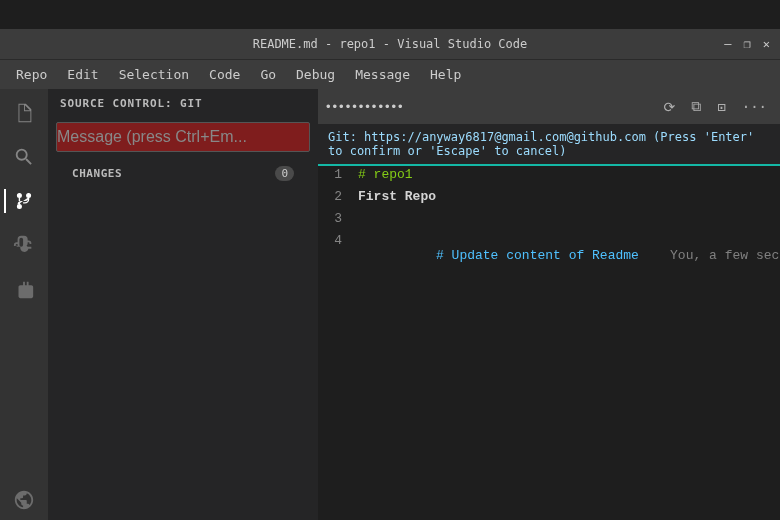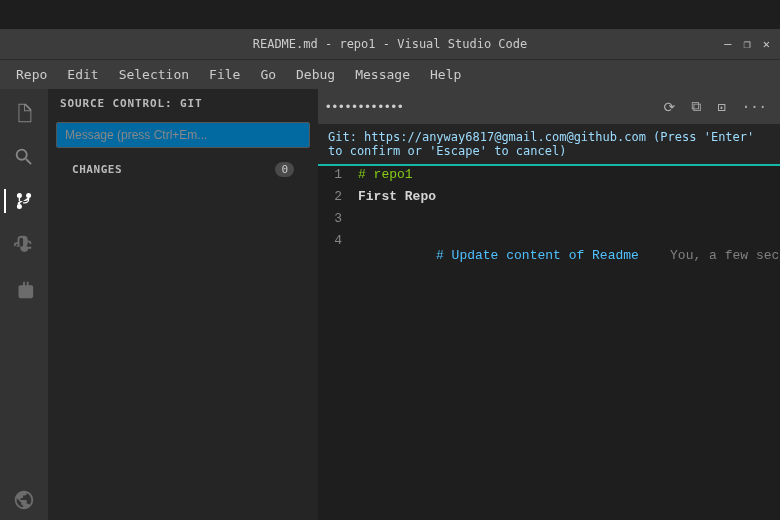--- a/index.html
+++ b/index.html
@@ -117,25 +117,25 @@
       font-size: 11px;
       font-weight: 700;
       letter-spacing: 0.08em;
       text-transform: uppercase;
     }
     #commit-input-container {
       padding: 4px 8px;
     }
     #commit-input {
       width: 100%;
-      background: #0369a1;
+      background: #7f1d1d;
       border: 1px solid #555;
       color: #cccccc;
-      padding: 5px 8px;
-      font-size: 12px;
+      padding: 5px 0;
+      font-size: 16px;
       border-radius: 2px;
       outline: none;
     }
     #commit-input::placeholder {
       color: #888;
     }
     #changes-section {
       padding: 6px 0;
     }
     #changes-header {
@@ -262,21 +262,21 @@
     <span>—</span>
     <span>❐</span>
     <span>✕</span>
   </div>
 </div>
 
 <div id="menu-bar">
   <span class="menu-item">Repo</span>
   <span class="menu-item">Edit</span>
   <span class="menu-item">Selection</span>
-  <span class="menu-item">File</span>
+  <span class="menu-item">Code</span>
   <span class="menu-item">Go</span>
   <span class="menu-item">Debug</span>
   <span class="menu-item">Message</span>
   <span class="menu-item">Help</span>
 </div>
 
 <div id="main">
 
   <div id="activity-bar">
     <div class="activity-icon">

